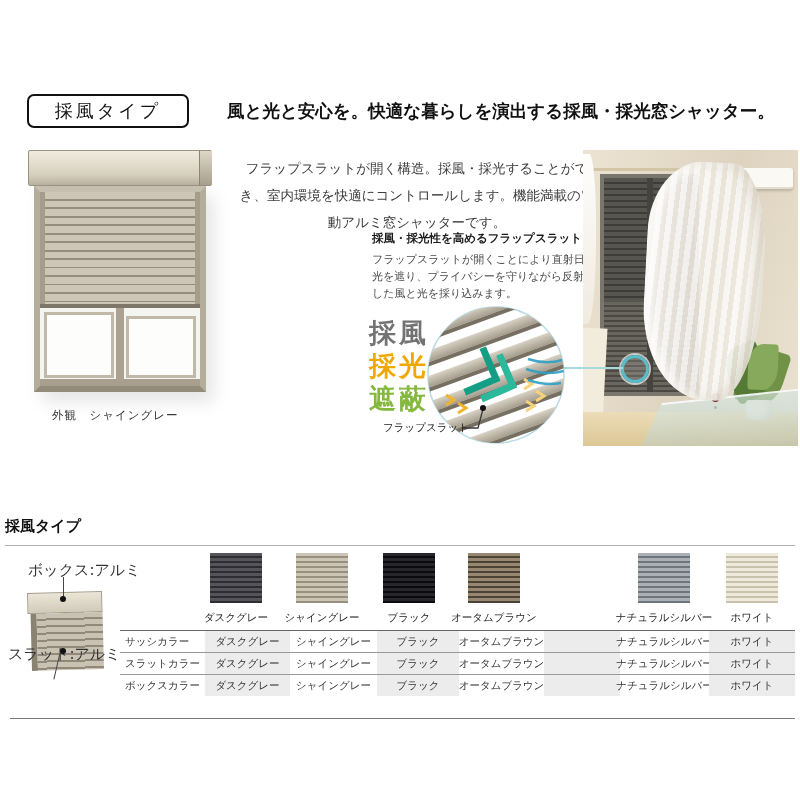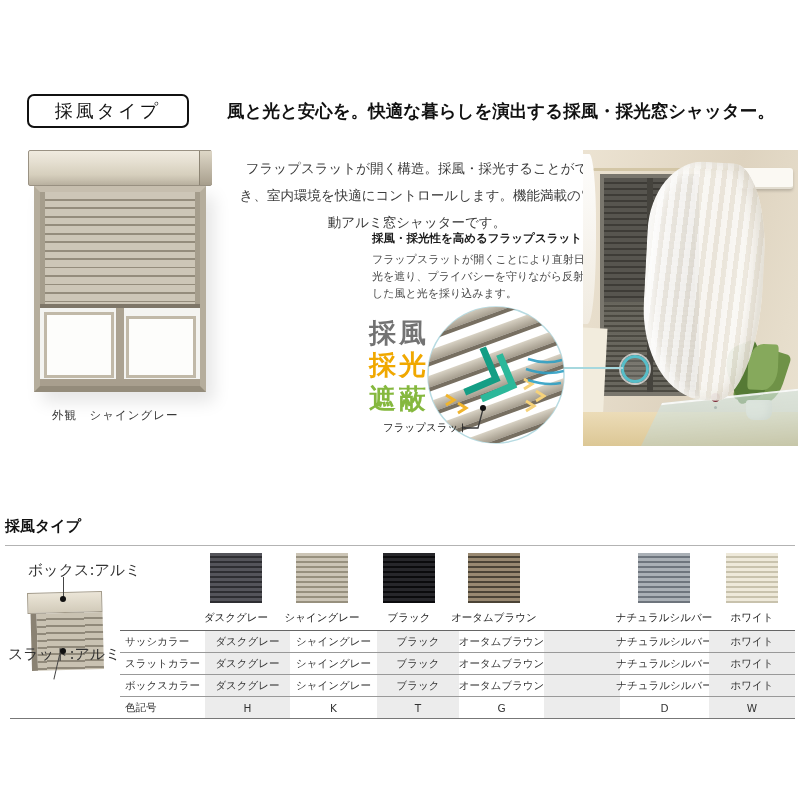--- a/index.html
+++ b/index.html
@@ -129,21 +129,21 @@
 </div>
 <div class="abs product-caption">外観　シャイングレー</div>
 
 <p class="abs intro" style="margin:8px;text-align:center;">フラップスラットが開く構造。採風・採光することができ、室内環境を快適にコントロールします。機能満載の電動アルミ窓シャッターです。</p>
 
 <div class="abs feature-title">採風・採光性を高めるフラップスラット</div>
 <p class="abs feature-body" style="margin:0;">フラップスラットが開くことにより直射日光を遮り、プライバシーを守りながら反射した風と光を採り込みます。</p>
 
 <div class="abs keywords">
   <div style="color: #737373;">採風</div>
-  <div style="color: rgb(240, 168, 0); font-family: Liberation Serif, serif;">採光</div>
+  <div style="color: rgb(240, 168, 0);">採光</div>
   <div style="color: rgb(133, 184, 62);">遮蔽</div>
 </div>
 
 <svg class="abs diagram-svg" width="144" height="144" viewBox="0 0 144 144">
   <defs>
     <clipPath id="circ">
         <circle cx="72" cy="72" r="68"></circle>
       </clipPath>
     <linearGradient id="slatg" x1="0" y1="0" x2="0" y2="1">
       <stop offset="0" stop-color="#d8d2c4"></stop>
@@ -281,24 +281,14 @@
   <div class="trow">
     <span>ボックスカラー</span>
     <span>ダスクグレー</span>
     <span>シャイングレー</span>
     <span>ブラック</span>
     <span>オータムブラウン</span>
     <span></span>
     <span>ナチュラルシルバー</span>
     <span>ホワイト</span>
   </div>
-  <div class="trow">
-    <span>色記号</span>
-    <span>H</span>
-    <span>K</span>
-    <span>T</span>
-    <span>G</span>
-    <span></span>
-    <span>D</span>
-    <span>W</span>
-  </div>
 </div>
 <div class="abs bottom-rule"></div>
 
 </body></html>

